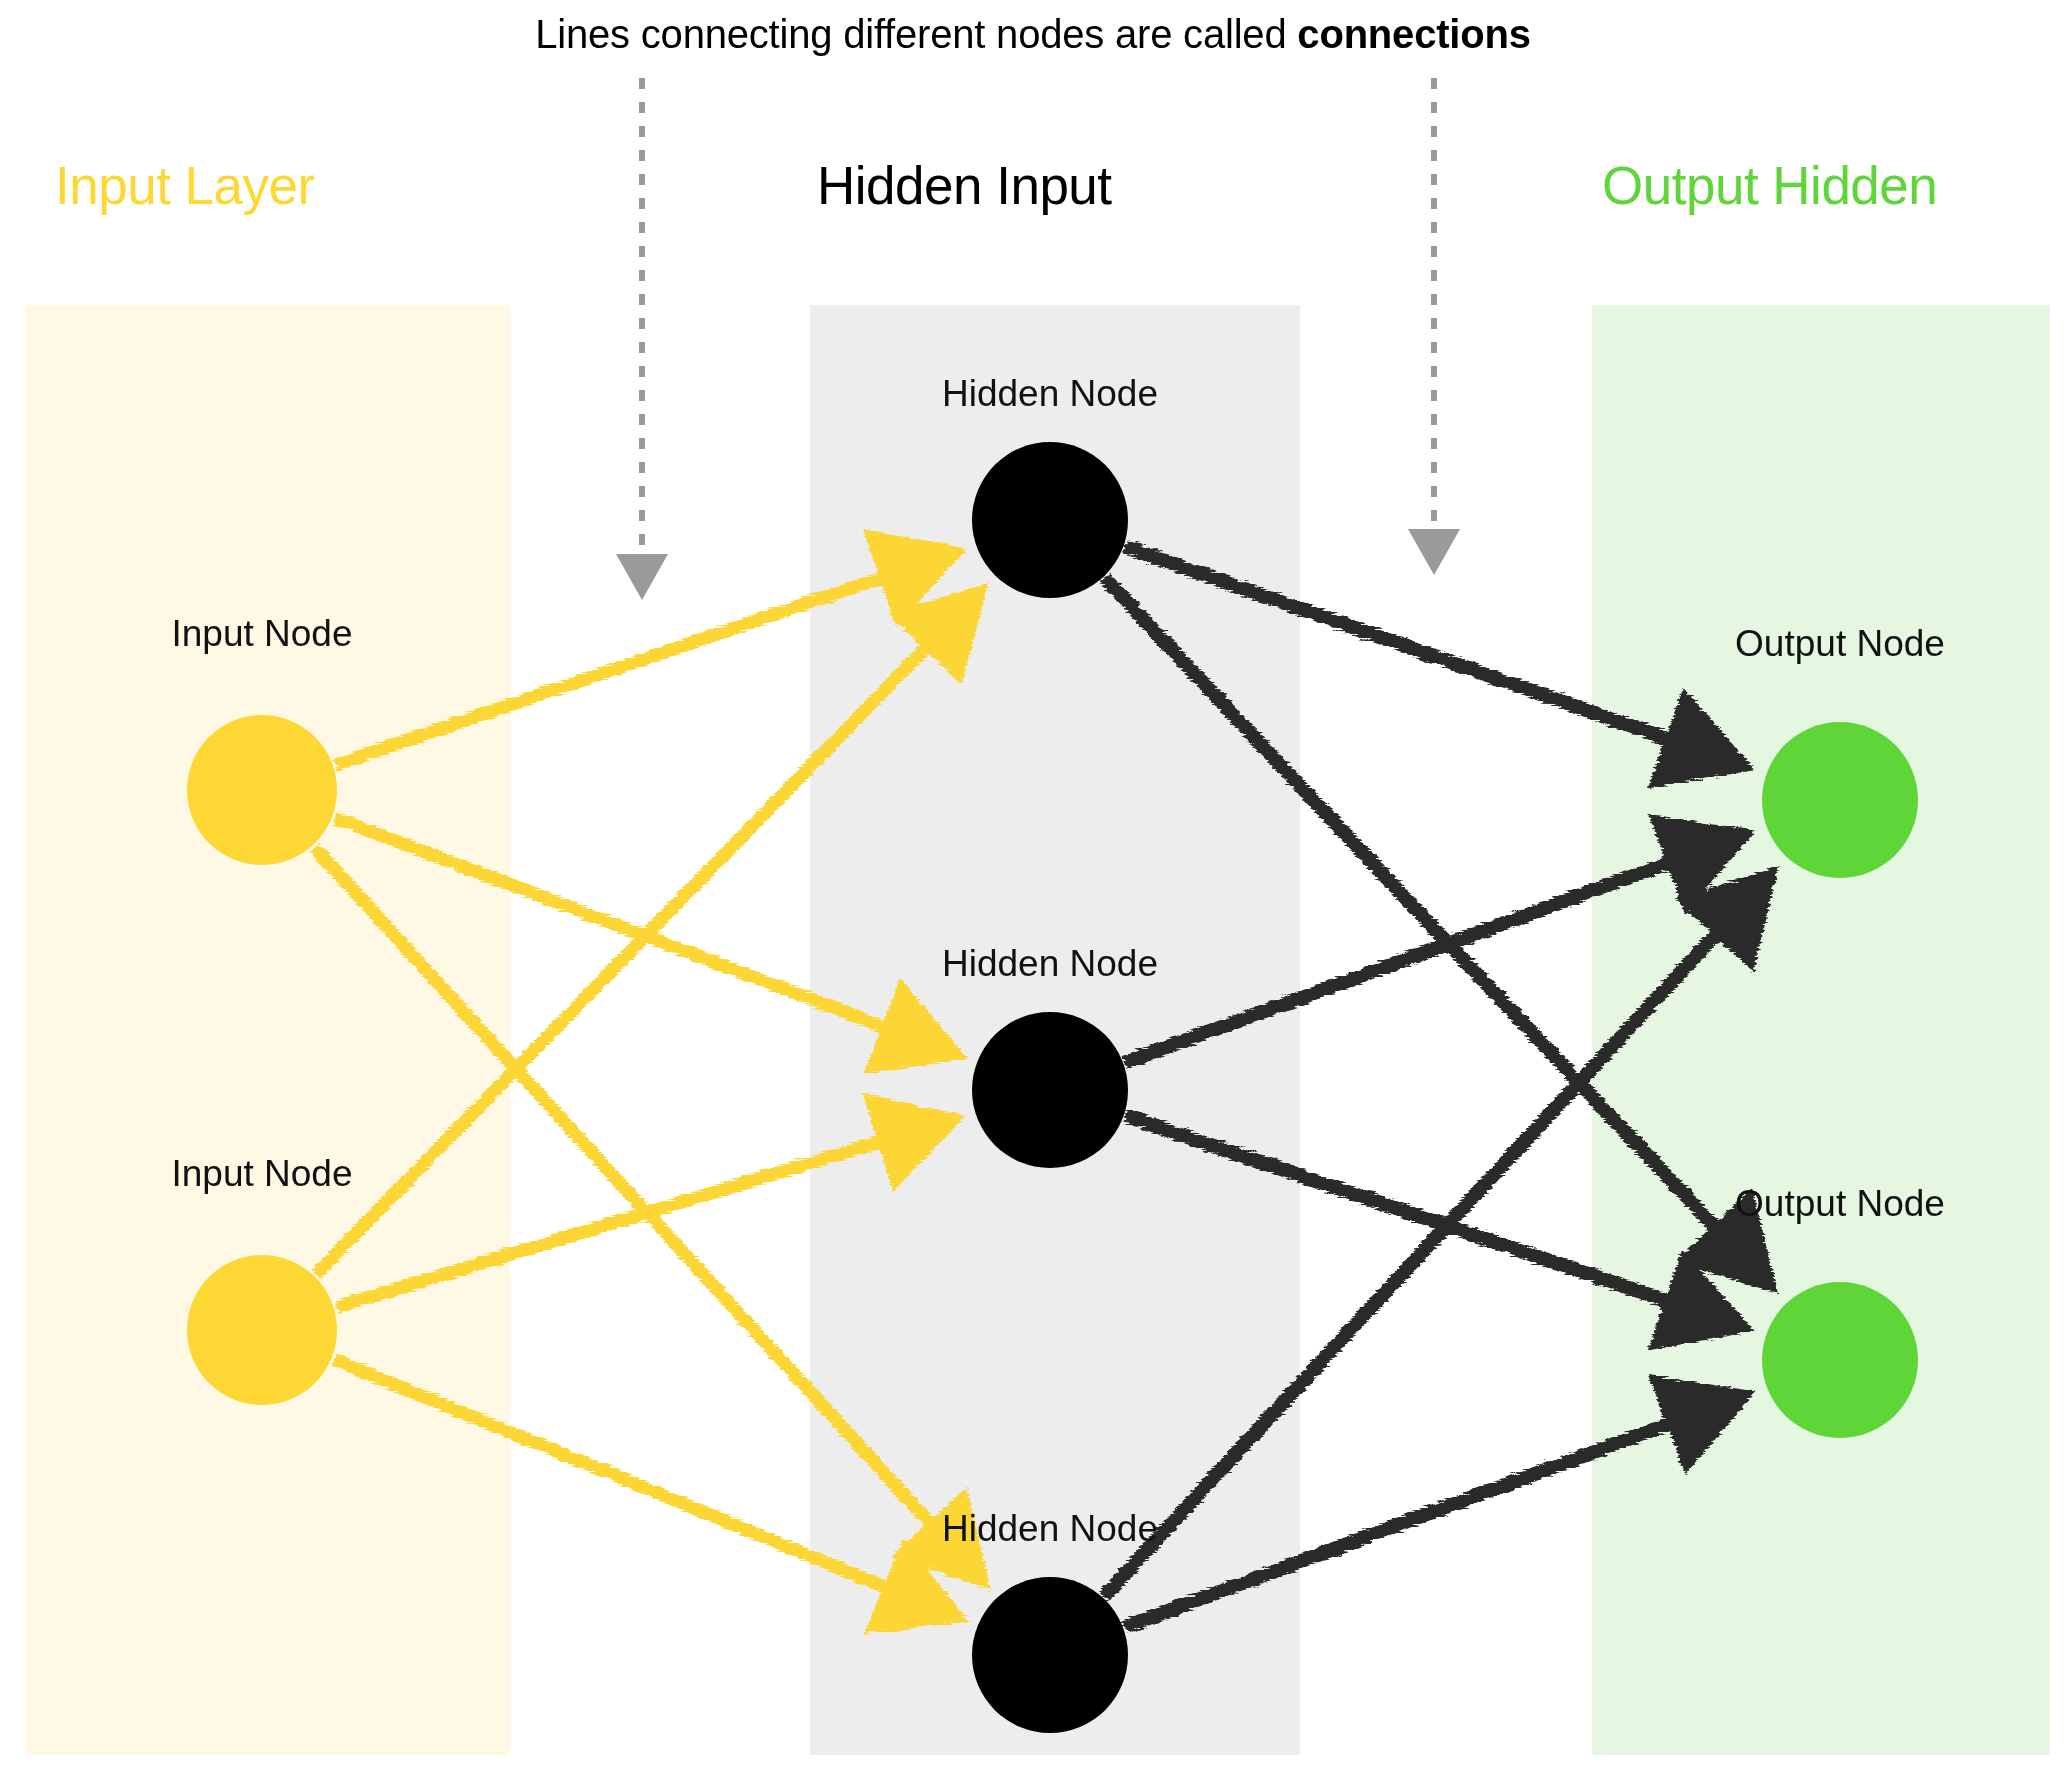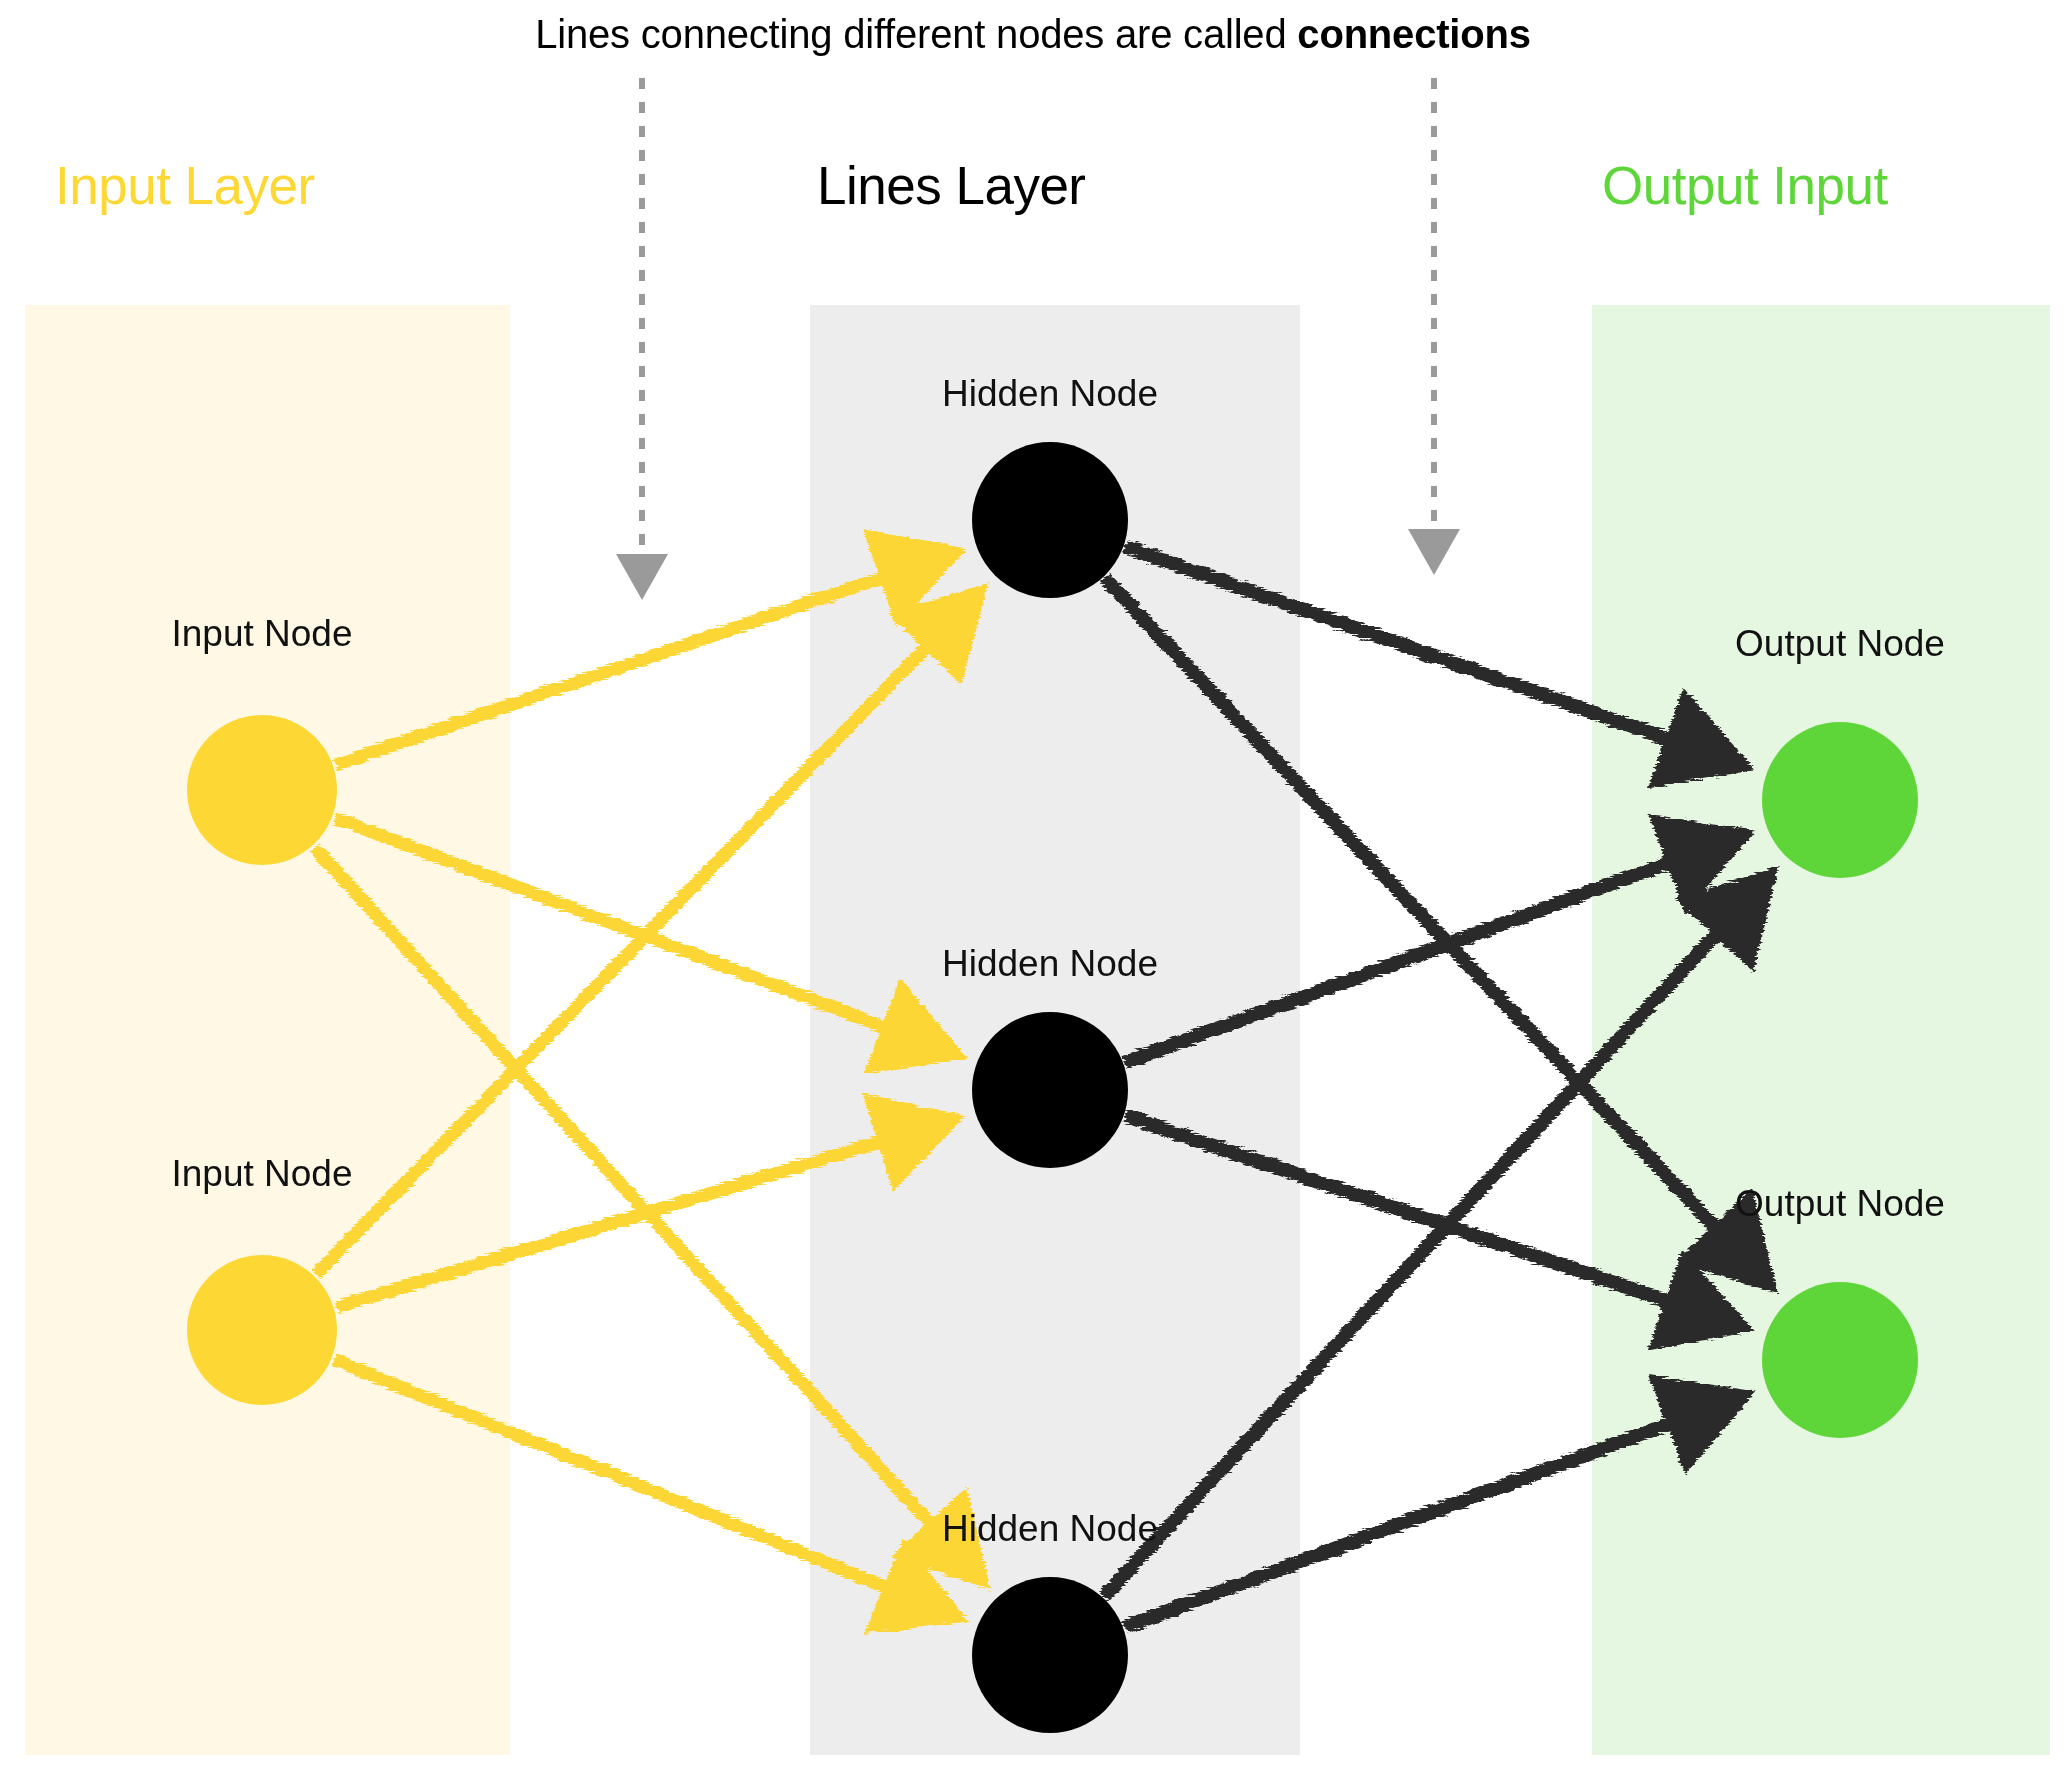--- a/index.html
+++ b/index.html
@@ -119,22 +119,22 @@
         <circle cx="1840" cy="1360" r="78" fill="#5ED63A"></circle>
       </g>
   </svg>
 
   <div class="caption">
     <span>Lines connecting different nodes are called </span><b>connections</b>
   </div>
 
   <div id="titles">
       <div class="layer-title" style="left: 55px; top: 155px; color: rgb(253, 216, 53);">Input Layer</div>
-      <div class="layer-title" style="left: 817px; top: 155px; color: rgb(0, 0, 0);">Lines Layer</div>
-      <div class="layer-title" style="left: 1602px; top: 155px; color: rgb(94, 214, 58);">Output Input</div>
+      <div class="layer-title" style="left: 817px; top: 155px; color: rgb(0, 0, 0);">Hidden Input</div>
+      <div class="layer-title" style="left: 1602px; top: 155px; color: rgb(94, 214, 58);">Output Hidden</div>
     </div>
   <div id="labels">
       <div class="node-label" style="left: 62px; top: 613px; width: 400px;">Input Node</div>
       <div class="node-label" style="left: 62px; top: 1153px; width: 400px;">Input Node</div>
       <div class="node-label" style="left: 850px; top: 373px; width: 400px;">Hidden Node</div>
       <div class="node-label" style="left: 850px; top: 943px; width: 400px;">Hidden Node</div>
       <div class="node-label" style="left: 850px; top: 1508px; width: 400px;">Hidden Node</div>
       <div class="node-label" style="left: 1640px; top: 623px; width: 400px;">Output Node</div>
       <div class="node-label" style="left: 1640px; top: 1183px; width: 400px;">Output Node</div>
     </div>

